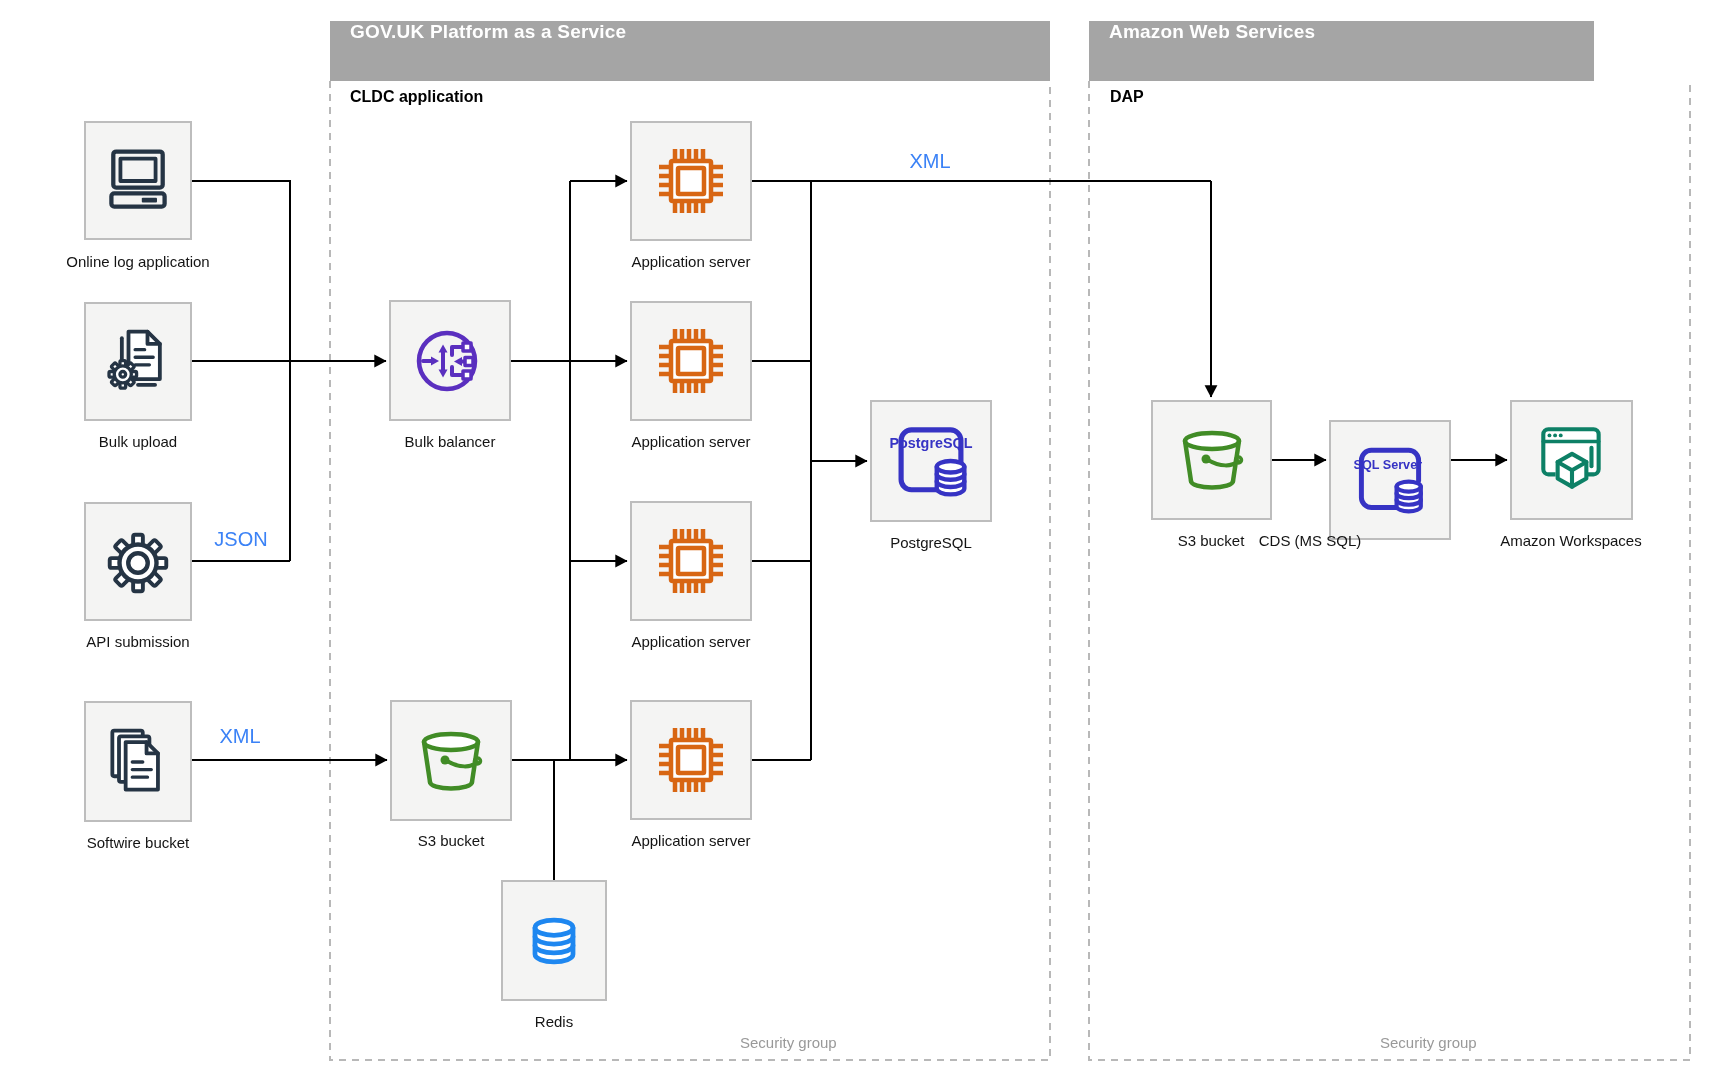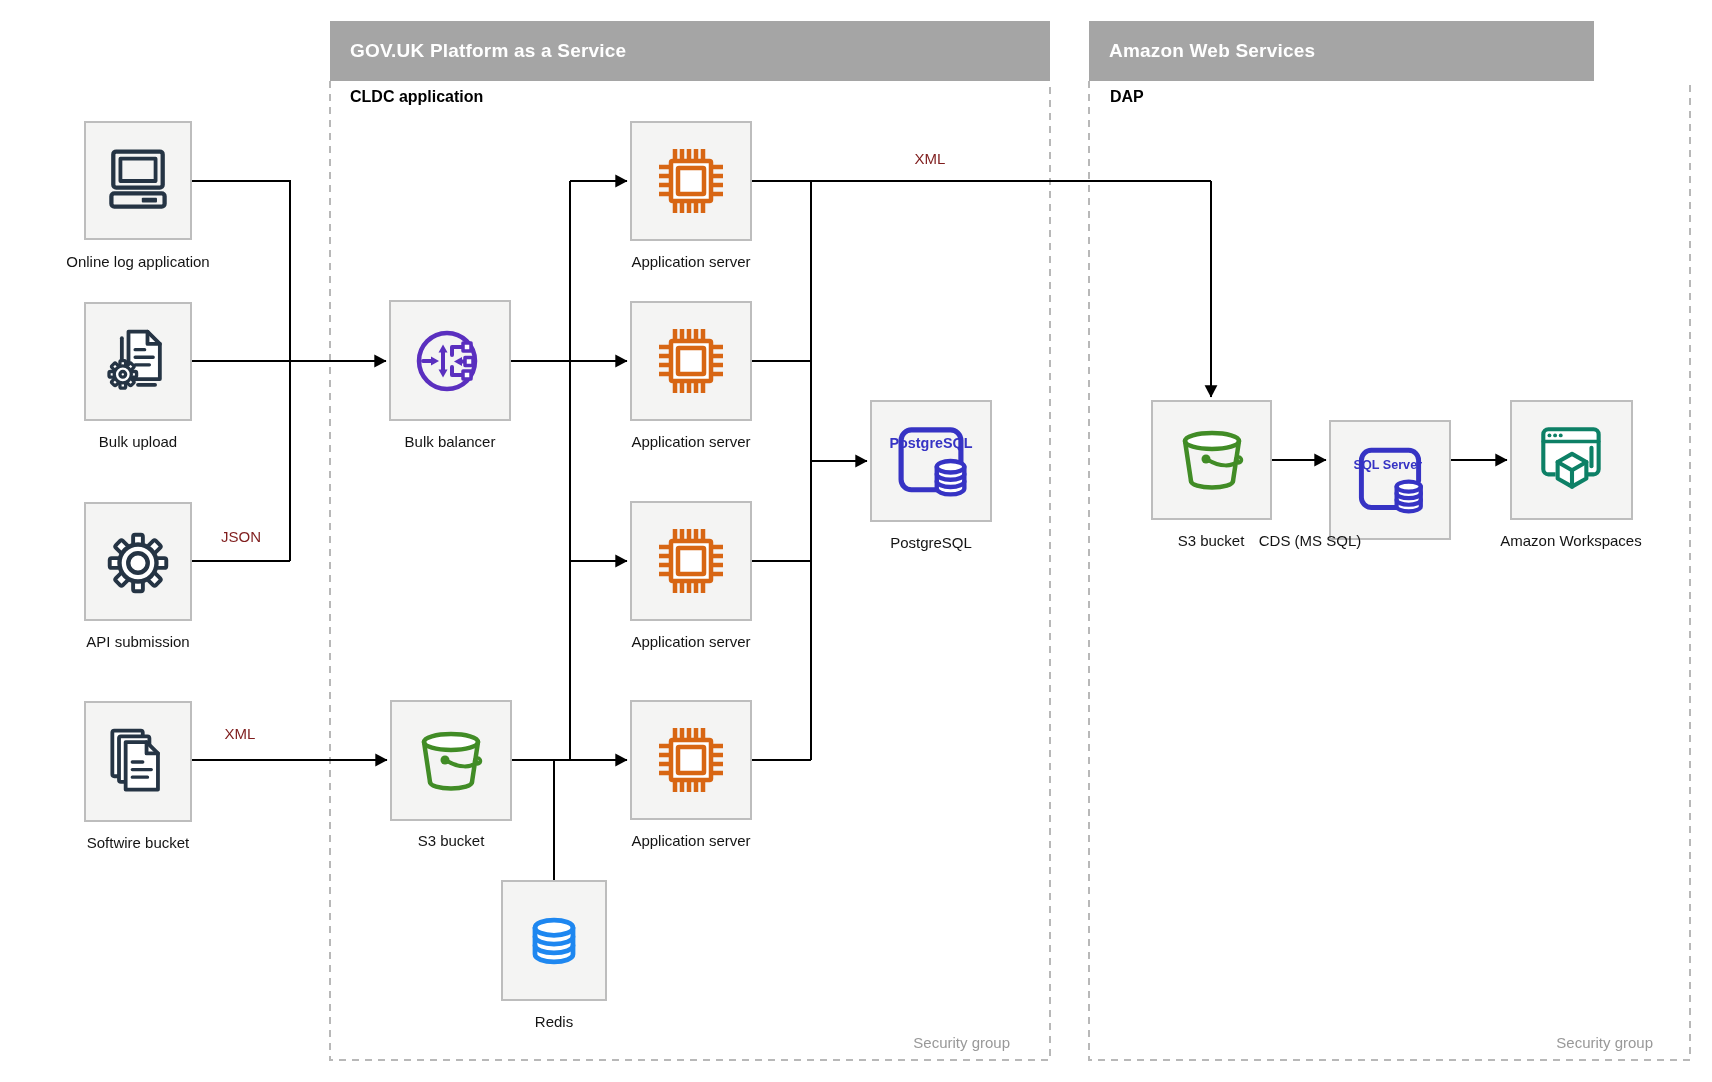--- a/index.html
+++ b/index.html
@@ -1,26 +1,26 @@
 <!DOCTYPE html>
 <html><head>
 <meta charset="utf-8">
 <style>
   html,body{margin:0;padding:0;background:#fff;}
   #stage{position:relative;width:1712px;height:1082px;background:#fff;overflow:hidden;
          font-family:"Liberation Sans","DejaVu Sans",sans-serif;}
-  .hbar{position:absolute;height:60px;background:#a5a5a5;color:#fff;display:flex;align-items:center;
+  .hbar{position:absolute;height:60px;background:#a5a5a5;color:#fff;display:flex;align-items:flex-start;
         padding-left:20px;box-sizing:border-box;font-size:19px;font-weight:bold;letter-spacing:.2px;}
   .sublabel{position:absolute;font-size:16px;font-weight:bold;color:#000;text-align:center;}
-  .secgroup{position:absolute;font-size:15px;color:#999;text-align:right;}
+  .secgroup{position:absolute;font-size:15px;color:#999;}
   svg.wires{position:absolute;left:0;top:0;pointer-events:none;}
   .node{position:absolute;background:#f4f4f3;border:2px solid #bdbdbd;box-sizing:border-box;
         display:flex;align-items:center;justify-content:center;}
   .nlabel{position:absolute;font-size:15px;color:#141414;text-align:center;width:220px;transform:translateX(-50%);}
-  .elabel{position:absolute;font-size:15px;color:#7f1d1d;text-align:center;width:100px;}
+  .elabel{position:absolute;font-size:20px;color:#3b82f6;text-align:center;width:100px;}
   .ic{display:block;}
   
   .n-online{left:84px;top:121px;width:108px;height:119px}
   .n-bulk{left:84px;top:302px;width:108px;height:119px}
   .n-api{left:84px;top:502px;width:108px;height:119px}
   .n-softwire{left:84px;top:701px;width:108px;height:121px}
   .n-lb{left:389px;top:300px;width:122px;height:121px}
   .n-as1{left:630px;top:121px;width:122px;height:120px}
   .n-as2{left:630px;top:301px;width:122px;height:120px}
   .n-as3{left:630px;top:501px;width:122px;height:120px}

